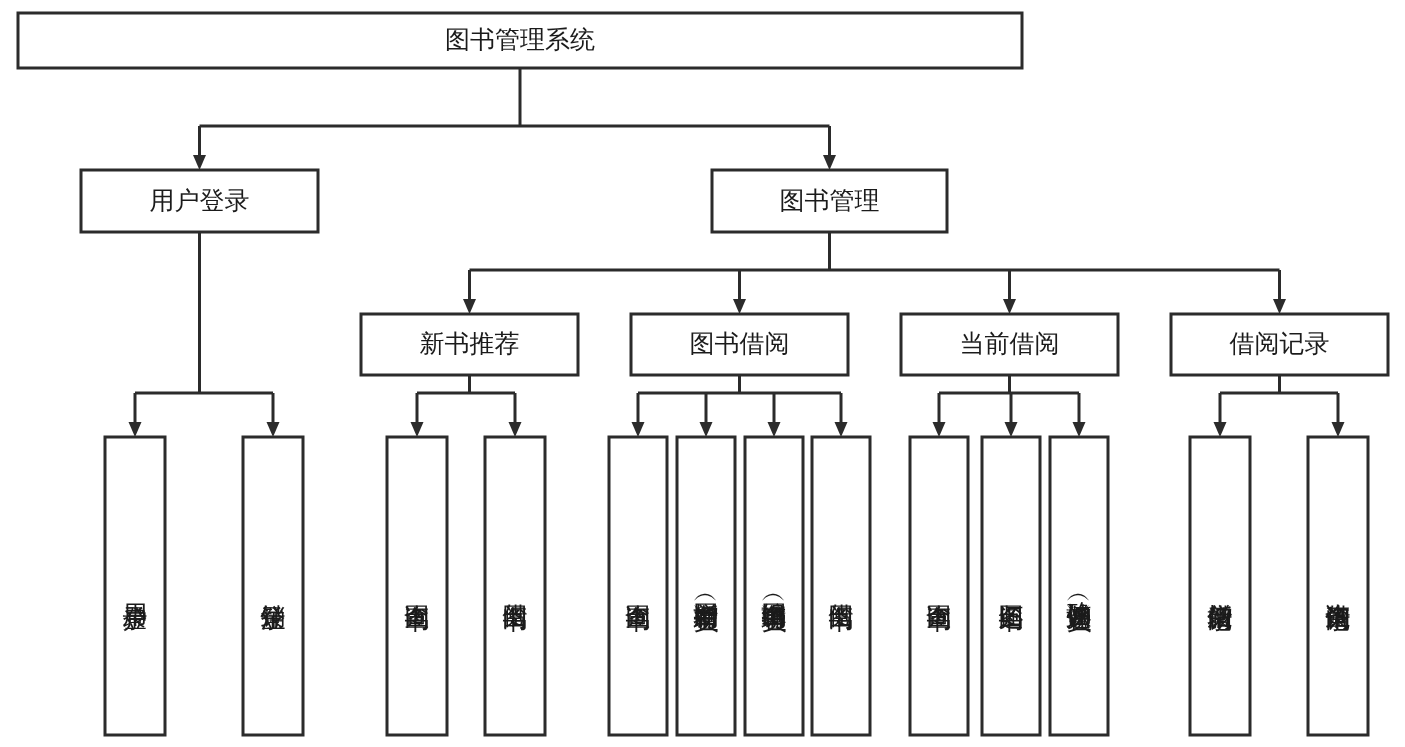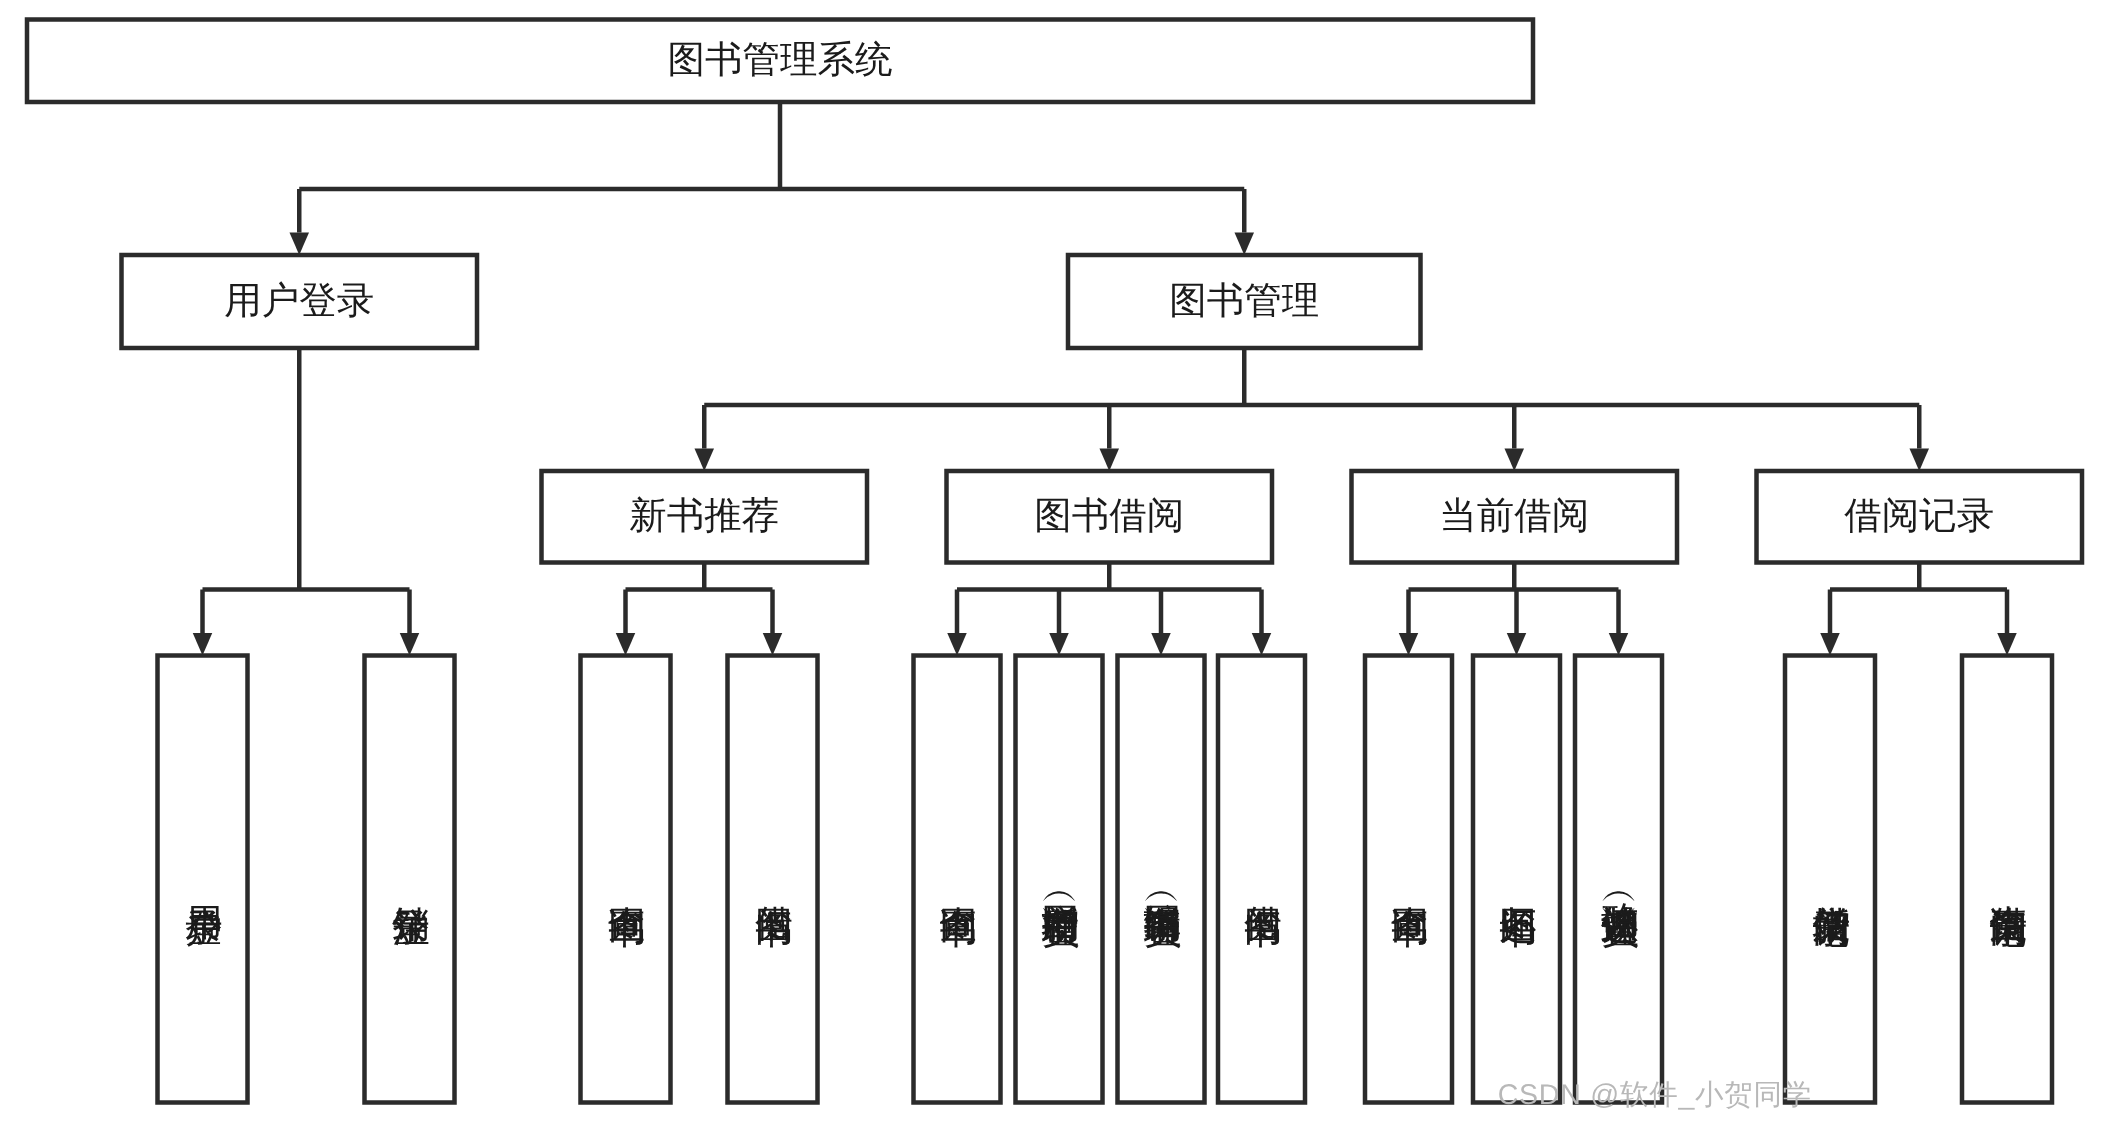--- a/index.html
+++ b/index.html
@@ -204,14 +204,13 @@
       <div class="leaf-label-wrap" style="left: 1050px; top: 437px; width: 58px; height: 298px;">
         <span class="leaf-label">确认归还（管理员）</span>
       </div>
       <div class="leaf-label-wrap" style="left: 1190px; top: 437px; width: 60px; height: 298px;">
         <span class="leaf-label">新增借阅记录</span>
       </div>
       <div class="leaf-label-wrap" style="left: 1308px; top: 437px; width: 60px; height: 298px;">
         <span class="leaf-label">查询借阅记录</span>
       </div>
     </div>
-  <div class="watermark">CSDN @软件_小贺同学</div>
 </div>
 
 </body></html>

